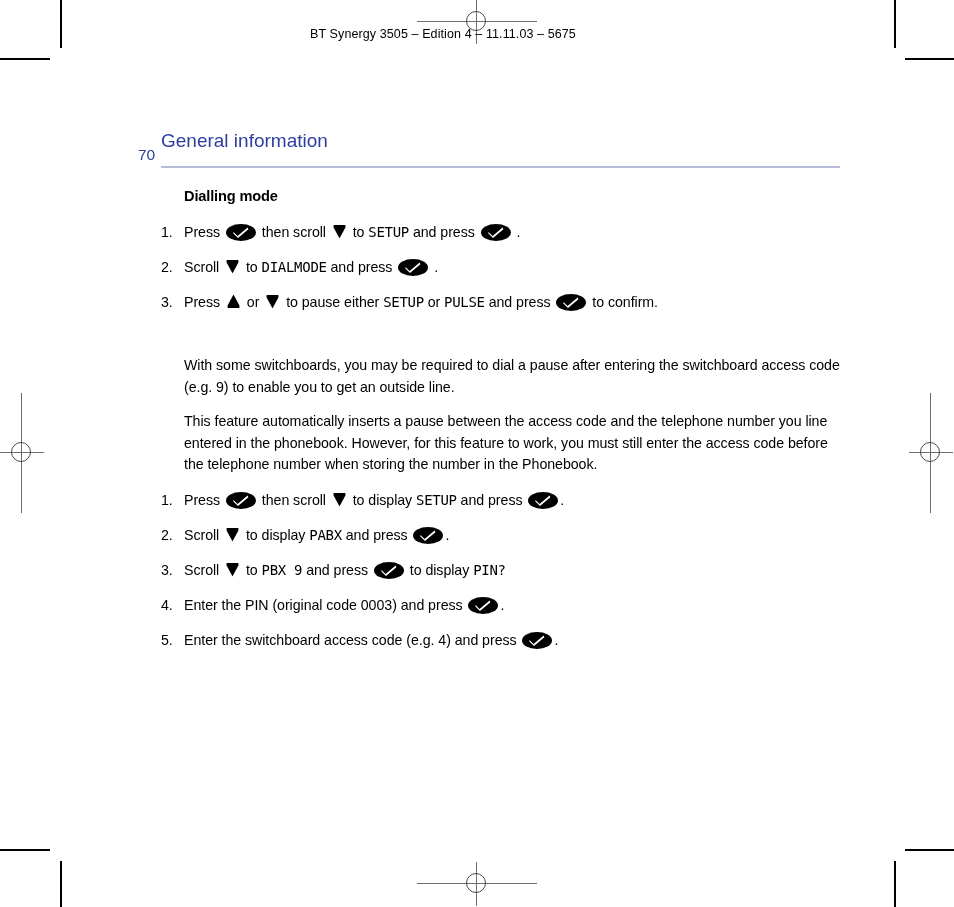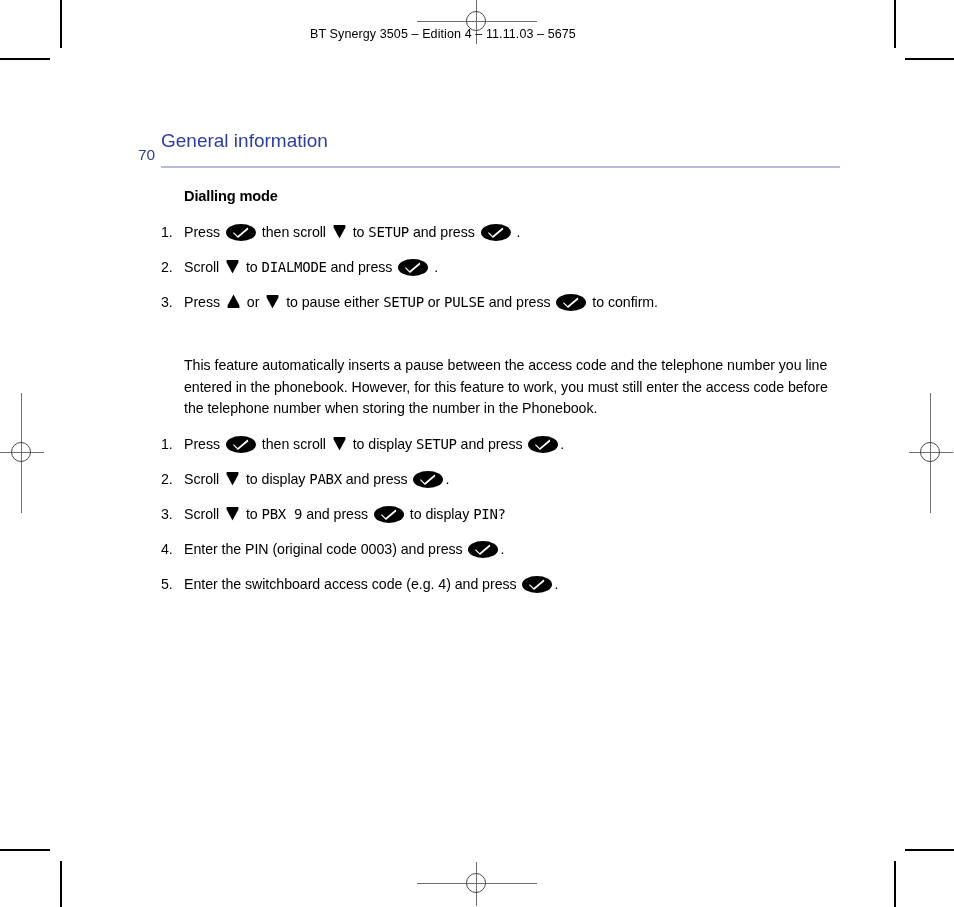--- a/index.html
+++ b/index.html
@@ -248,20 +248,21 @@
             </svg></span><span> .</span></li>
         <li><span class="num">3.</span><span>Press </span><span class="ico ico-tri"><svg width="15" height="15" viewBox="0 0 15 15" aria-hidden="true">
               <path d="M1.6 14 L13.4 14 L13.4 11.5 Q7.5 0.6 7.5 0.6 Q7.5 0.6 1.6 11.5 Z" fill="#000000"></path>
             </svg></span><span> or </span><span class="ico ico-tri"><svg width="15" height="15" viewBox="0 0 15 15" aria-hidden="true">
               <path d="M1.6 1 L13.4 1 L13.4 3.5 Q7.5 14.4 7.5 14.4 Q7.5 14.4 1.6 3.5 Z" fill="#000000"></path>
             </svg></span><span> to pause either </span><span class="lcd">SETUP</span><span> or </span><span class="lcd">PULSE</span><span> and press </span><span class="ico ico-ok"><span class="disc"></span><svg width="16" height="11" viewBox="0 0 16 11" aria-hidden="true">
               <path d="M0.8 5.2 L4.6 9.0 L14.6 0.6 L15.4 2.2 L5.0 11.0 L0 6.0 Z" fill="#ffffff"></path>
             </svg></span><span> to confirm.</span></li>
       </ol>
       <div class="sec-gap"></div>
+      <p class="para">With some switchboards, you may be required to dial a pause after entering the switchboard access code (e.g. 9) to enable you to get an outside line.</p>
       <p class="para">This feature automatically inserts a pause between the access code and the telephone number you line entered in the phonebook. However, for this feature to work, you must still enter the access code before the telephone number when storing the number in the Phonebook.</p>
       <ol class="steps">
         <li><span class="num">1.</span><span>Press </span><span class="ico ico-ok"><span class="disc"></span><svg width="16" height="11" viewBox="0 0 16 11" aria-hidden="true">
               <path d="M0.8 5.2 L4.6 9.0 L14.6 0.6 L15.4 2.2 L5.0 11.0 L0 6.0 Z" fill="#ffffff"></path>
             </svg></span><span> then scroll </span><span class="ico ico-tri"><svg width="15" height="15" viewBox="0 0 15 15" aria-hidden="true">
               <path d="M1.6 1 L13.4 1 L13.4 3.5 Q7.5 14.4 7.5 14.4 Q7.5 14.4 1.6 3.5 Z" fill="#000000"></path>
             </svg></span><span> to display </span><span class="lcd">SETUP</span><span> and press </span><span class="ico ico-ok"><span class="disc"></span><svg width="16" height="11" viewBox="0 0 16 11" aria-hidden="true">
               <path d="M0.8 5.2 L4.6 9.0 L14.6 0.6 L15.4 2.2 L5.0 11.0 L0 6.0 Z" fill="#ffffff"></path>
             </svg></span><span>.</span></li>
         <li><span class="num">2.</span><span>Scroll </span><span class="ico ico-tri"><svg width="15" height="15" viewBox="0 0 15 15" aria-hidden="true">

